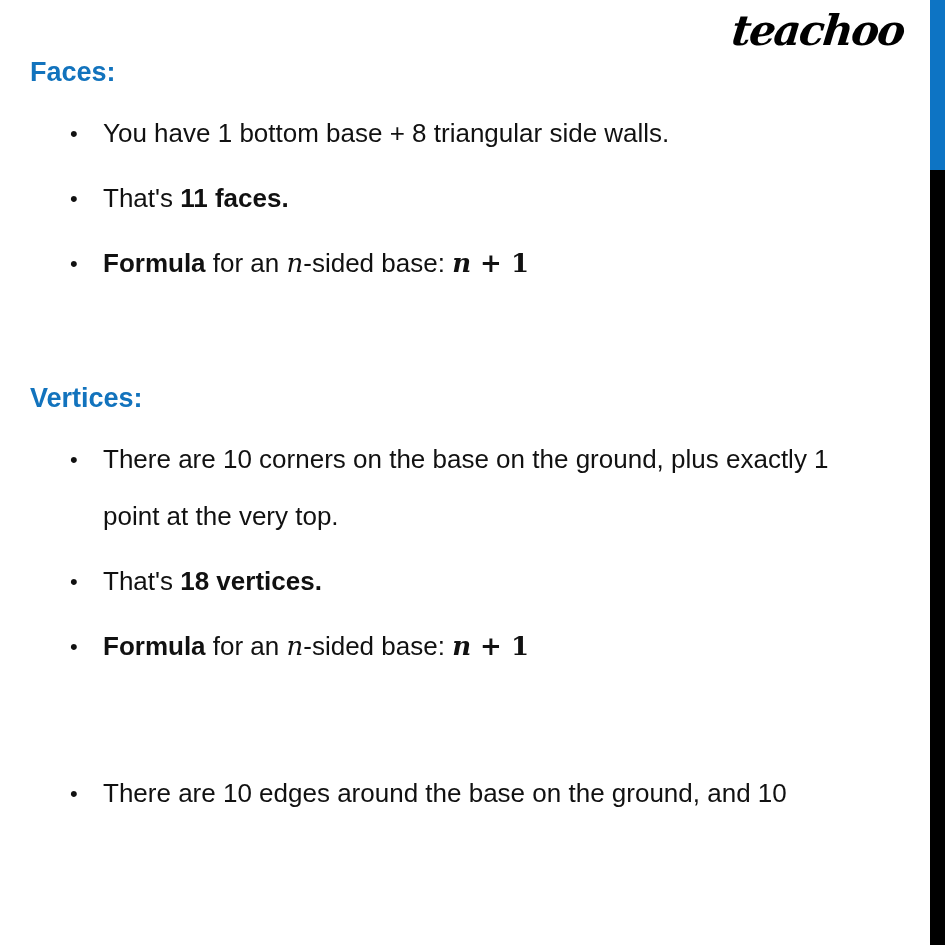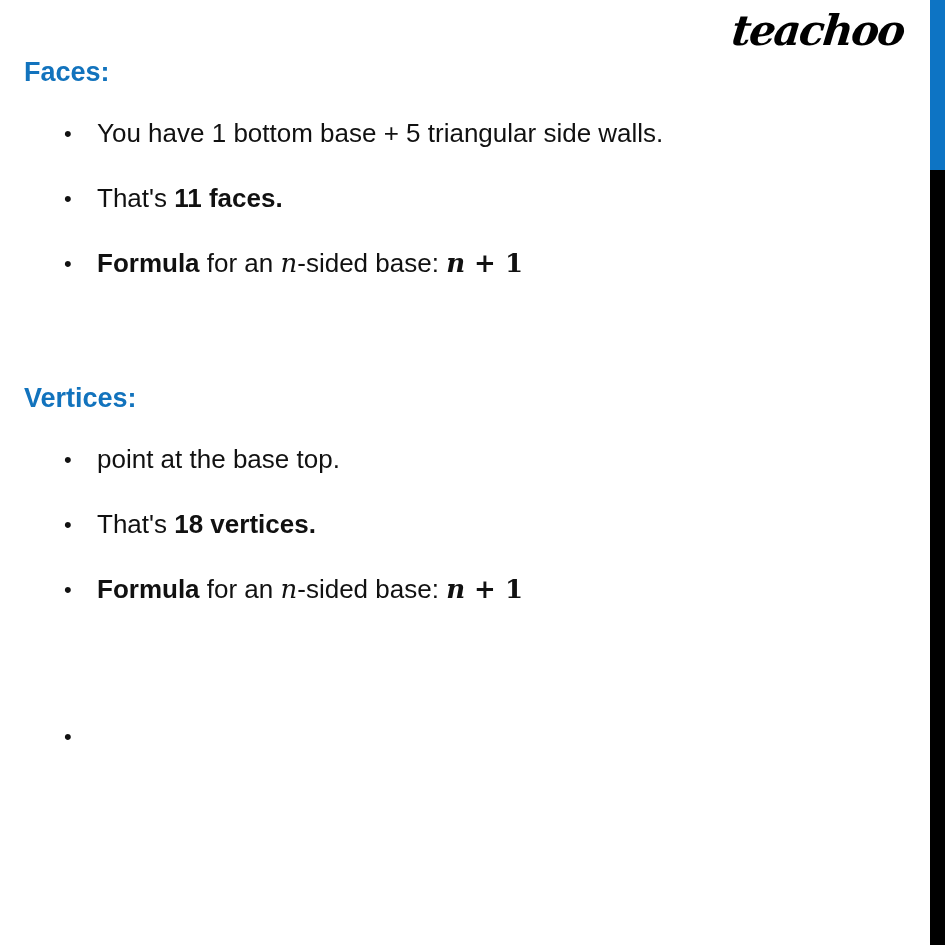--- a/index.html
+++ b/index.html
@@ -28,21 +28,21 @@
     position: absolute;
     right: 0;
     top: 0;
     width: 15px;
     height: 945px;
   }
   .edge-blue  { width: 100%; height: 170px; background: var(--bar-blue, #0d74c4); }
   .edge-black { width: 100%; height: 775px; background: var(--bar-black, #000000); }
   .content {
     position: absolute;
-    left: 24px;
+    left: 30px;
     top: 56px;
     width: 892px;
   }
   .section + .section { margin-top: 90px; }
   .section-heading {
     font-size: 27px;
     font-weight: bold;
     line-height: 32px;
     color: var(--heading-blue, #1273bd);
   }
@@ -91,50 +91,52 @@
   <div class="edge-bar">
     <div class="edge-blue"></div>
     <div class="edge-black"></div>
   </div>
   <main class="content" id="sections-root">
       <section class="section">
         <h2 class="section-heading">Faces:</h2>
         <ul class="bullet-list">
           <li class="bullet-item">
             <span class="bullet-marker">•</span>
-            <div class="bullet-line"><span class="run-regular">You have 1 bottom base + 5 triangular side walls.</span></div>
+            <div class="bullet-line"><span class="run-regular">You have 1 bottom base + 8 triangular side walls.</span></div>
           </li>
           <li class="bullet-item">
             <span class="bullet-marker">•</span>
             <div class="bullet-line"><span class="run-regular">That's </span><span class="run-bold">11 faces.</span></div>
           </li>
           <li class="bullet-item">
             <span class="bullet-marker">•</span>
             <div class="bullet-line"><span class="run-bold">Formula</span><span class="run-regular"> for an </span><span class="run-math-italic">n</span><span class="run-regular">-sided base: </span><span class="run-math-bold-italic">n</span><span class="run-math-bold"> + 1</span></div>
           </li>
         </ul>
       </section>
       <section class="section">
         <h2 class="section-heading">Vertices:</h2>
         <ul class="bullet-list">
           <li class="bullet-item">
             <span class="bullet-marker">•</span>
-            <div class="bullet-line"><span class="run-regular">point at the base top.</span></div>
+            <div class="bullet-line"><span class="run-regular">There are 10 corners on the base on the ground, plus exactly 1</span></div>
+            <div class="bullet-line"><span class="run-regular">point at the very top.</span></div>
           </li>
           <li class="bullet-item">
             <span class="bullet-marker">•</span>
             <div class="bullet-line"><span class="run-regular">That's </span><span class="run-bold">18 vertices.</span></div>
           </li>
           <li class="bullet-item">
             <span class="bullet-marker">•</span>
             <div class="bullet-line"><span class="run-bold">Formula</span><span class="run-regular"> for an </span><span class="run-math-italic">n</span><span class="run-regular">-sided base: </span><span class="run-math-bold-italic">n</span><span class="run-math-bold"> + 1</span></div>
           </li>
         </ul>
       </section>
       <section class="section">
         <ul class="bullet-list">
           <li class="bullet-item">
             <span class="bullet-marker">•</span>
+            <div class="bullet-line"><span class="run-regular">There are 10 edges around the base on the ground, and 10</span></div>
           </li>
         </ul>
       </section>
     </main>
 </div>
 
 </body></html>

